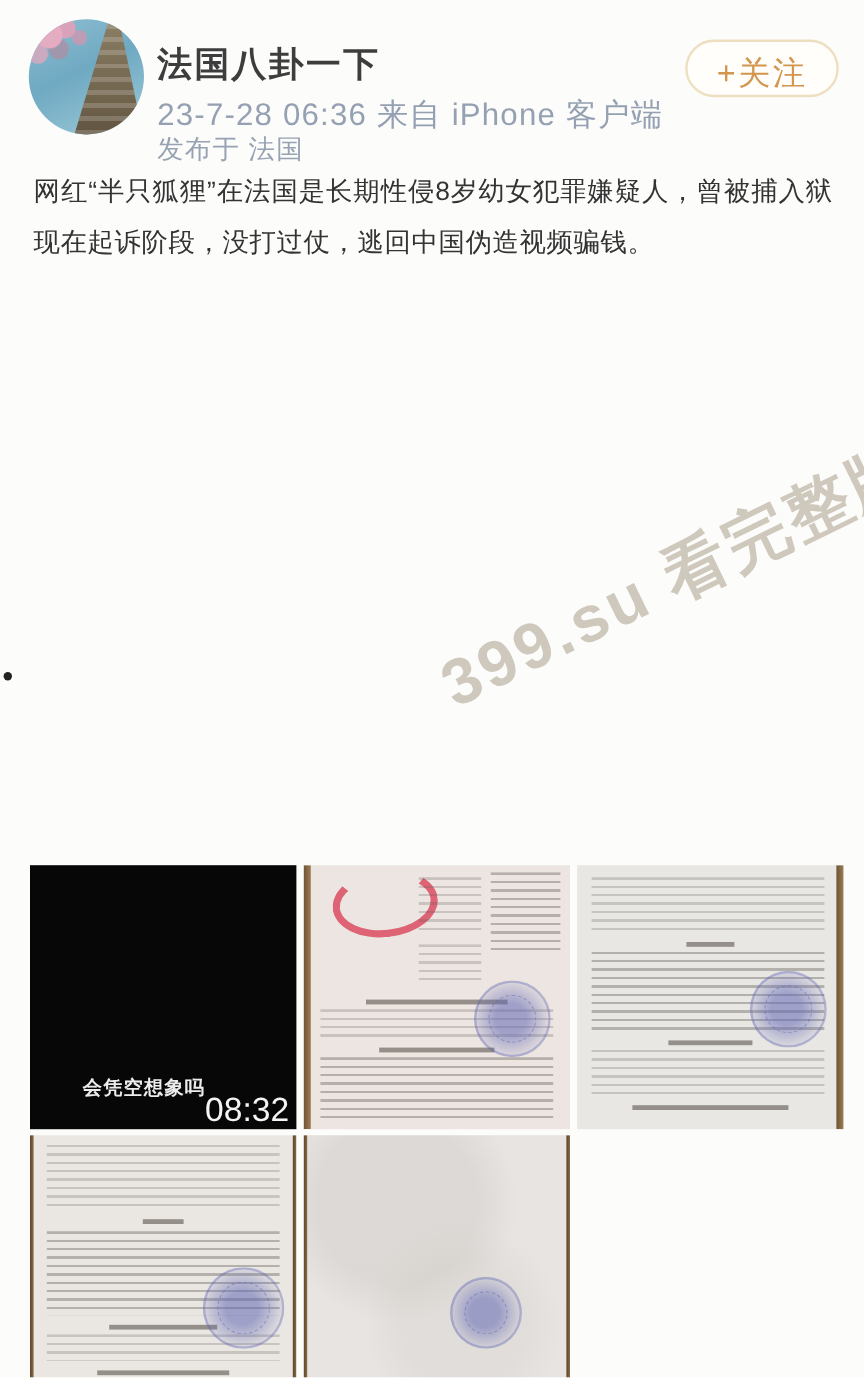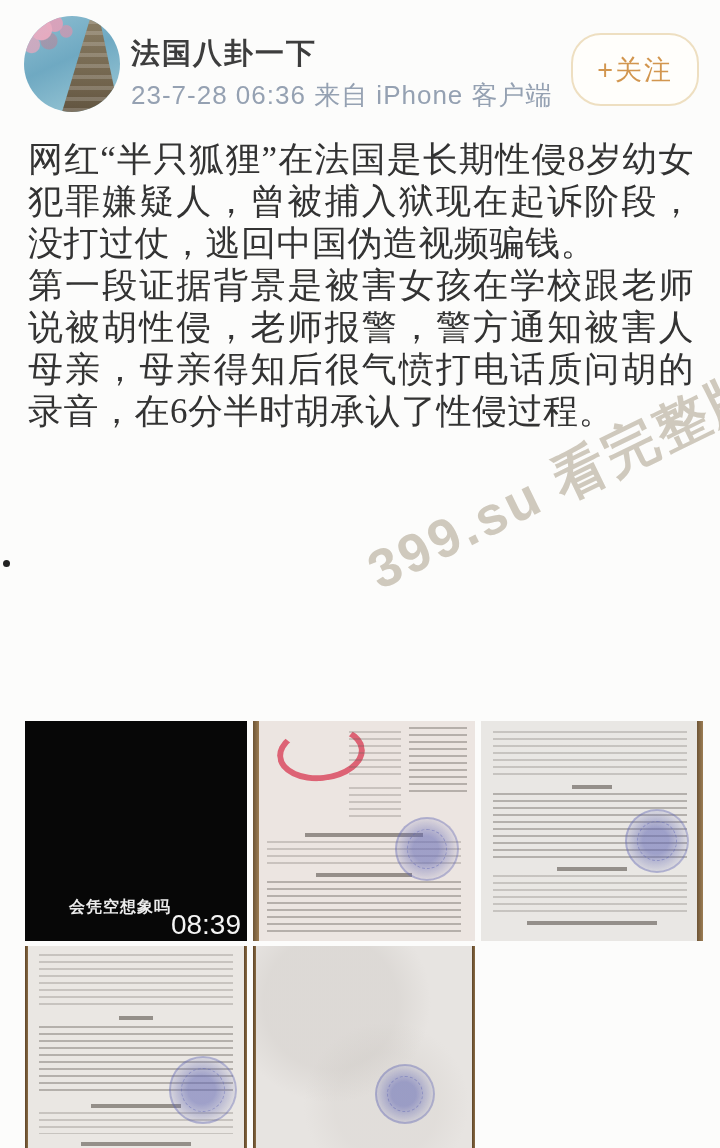--- a/index.html
+++ b/index.html
@@ -43,32 +43,31 @@
   .meta-line {
     position:absolute; left:131px; top:78px;
     font-size:26px; color:#95a1b2; letter-spacing:1px;
   }
   .meta-line2 {
     position:absolute; left:131px; top:110px;
     font-size:22px; color:#97a3b3; letter-spacing:1px;
   }
   .follow-btn {
     position:absolute; right:21px; top:33px;
-    min-width:108px; height:73px; padding:0 24px;
+    min-width:108px; height:48px; padding:0 24px;
     background:#fffefb; border:2px solid #eedfc1; border-radius:30px;
     color:#d2964f; font-size:27px; letter-spacing:2px;
     font-family:inherit; cursor:pointer; line-height:52px; text-align:center;
   }
 
   
   .content {
     position:absolute; left:28px; top:139px; width:666px; z-index:2;
-    font-size:35px; line-height:42px; color:#333; text-align:justify;
+    font-size:22px; line-height:42px; color:#333; text-align:justify;
     letter-spacing:.5px;
-    font-family:Liberation Serif, serif;
   }
   .content p { margin:0; word-break:break-all; }
   .stray-dot {
     position:absolute; left:3px; top:560px; width:7px; height:7px;
     border-radius:50%; background:#222; z-index:3;
   }
   .watermark {
     position:absolute; left:372px; top:538px; z-index:4;
     transform:rotate(-26deg); transform-origin:0 50%;
     font-size:54px; font-weight:700; letter-spacing:3px; white-space:nowrap;
@@ -139,35 +138,35 @@
     <div class="tower"></div>
     <div class="tower-lattice"></div>
     <div class="blossoms"></div>
   </div>
   <div class="username">法国八卦一下</div>
   <div class="meta-line">
     <span>23-7-28 06:36</span>
     <span> </span>
     <span>来自 iPhone 客户端</span>
   </div>
+  <div class="meta-line2">发布于 法国</div>
   <button class="follow-btn">+关注</button>
 
   <section class="content">
     <p>网红“半只狐狸”在法国是长期性侵8岁幼女犯罪嫌疑人，曾被捕入狱现在起诉阶段，没打过仗，逃回中国伪造视频骗钱。</p>
-    <p>第一段证据背景是被害女孩在学校跟老师说被胡性侵，老师报警，警方通知被害人母亲，母亲得知后很气愤打电话质问胡的录音，在6分半时胡承认了性侵过程。</p>
   </section>
 
   <div class="stray-dot"></div>
   <div class="watermark">399.su 看完整版</div>
 
   <div class="grid">
 
     <div class="cell video">
       <span class="vcap">会凭空想象吗</span>
-      <span class="vtime">08:39</span>
+      <span class="vtime">08:32</span>
     </div>
 
     <div class="cell doc" style="background:#ece5e1;">
       <div class="edge l"></div>
       <div class="red-oval"></div>
       <div class="tlines faint" style="left:96px; top:10px; width:52px; height:44px;"></div>
       <div class="tlines" style="left:156px; top:6px; width:58px; height:66px;"></div>
       <div class="tlines faint" style="left:96px; top:66px; width:52px; height:34px;"></div>
       <div class="hbar" style="top:112px; width:118px;"></div>
       <div class="tlines faint" style="left:14px; top:120px; right:14px; height:28px;"></div>

